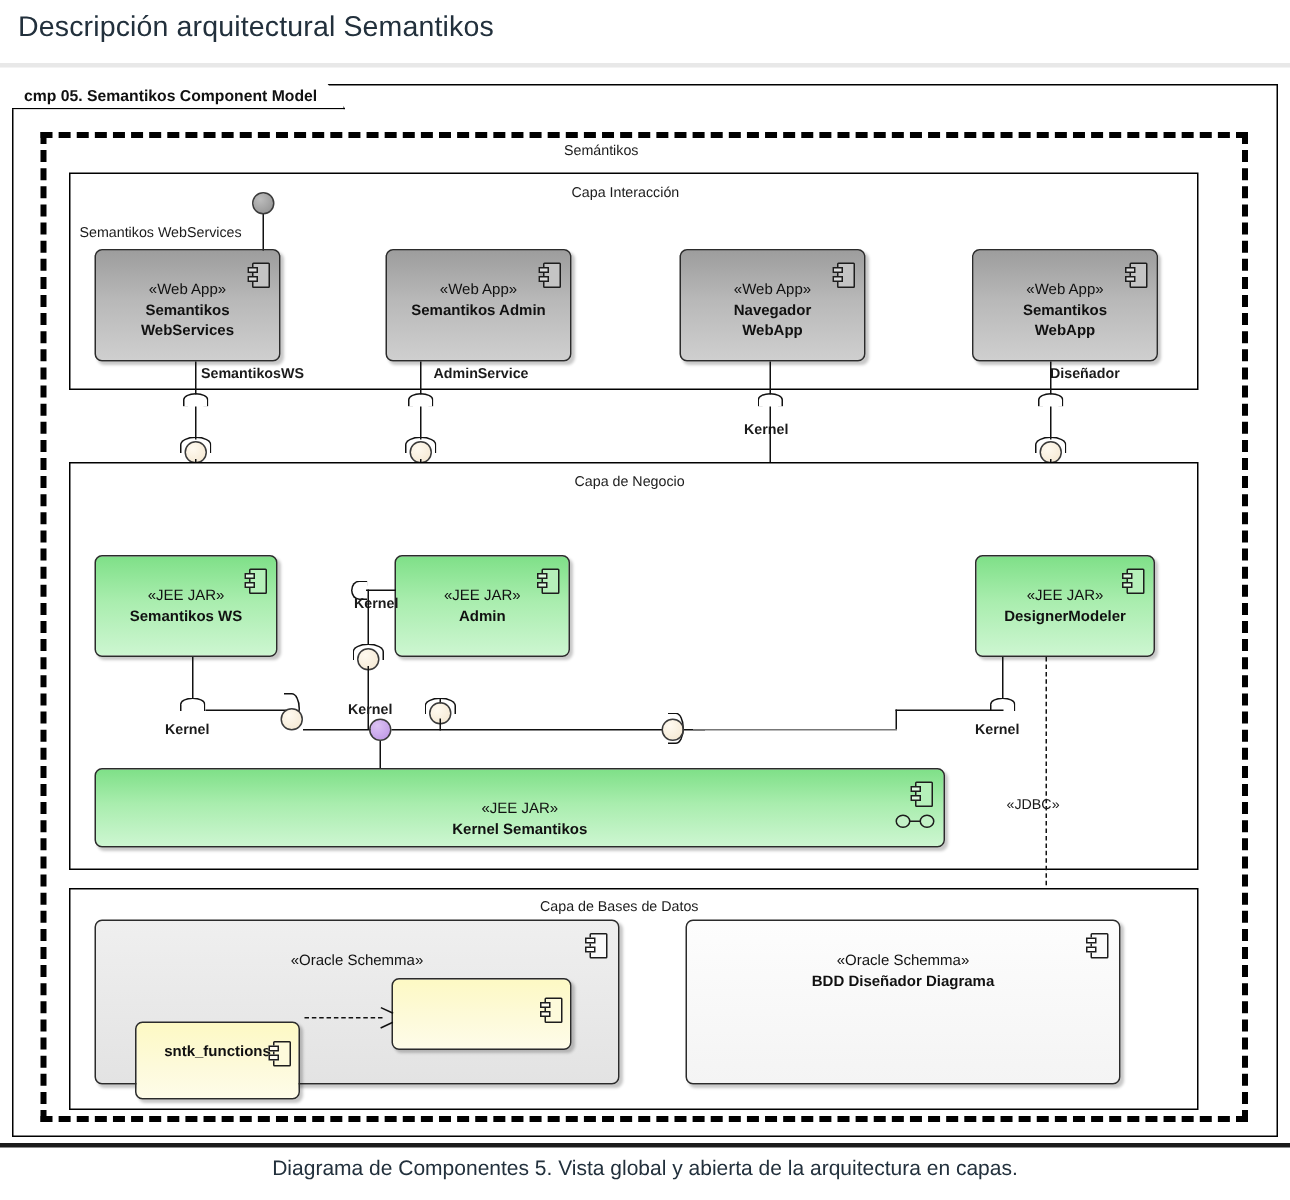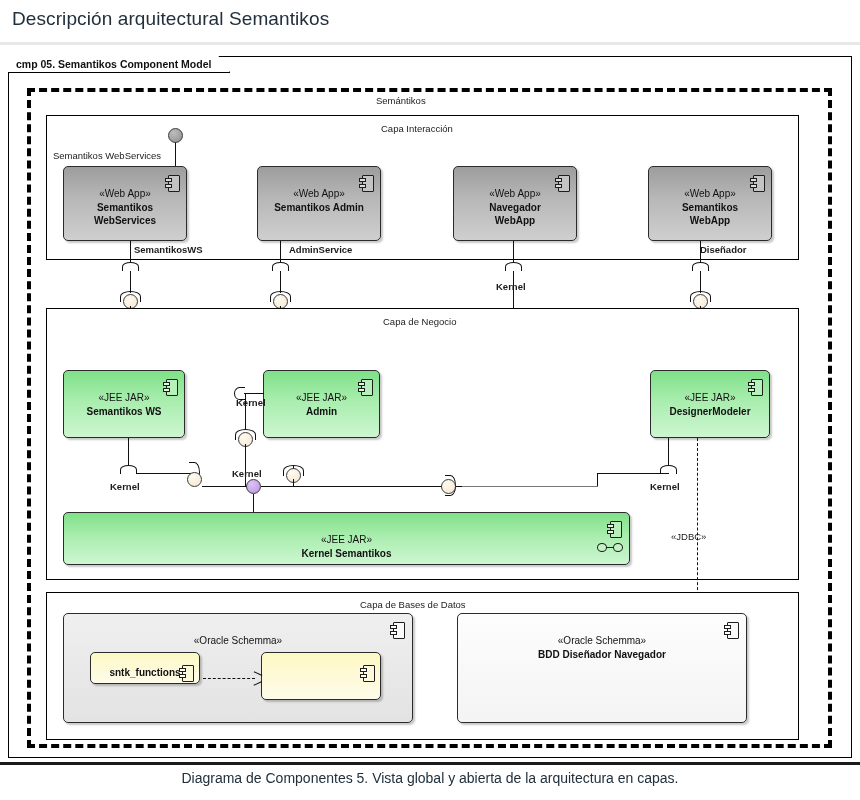--- a/index.html
+++ b/index.html
@@ -308,21 +308,21 @@
     <div class="ctext">
       <div class="stereo">«Oracle Schemma»</div>
     </div>
     <div class="cicon on-white" style="right:9px;top:8px;">
       <div class="body"></div>
         <div class="tab t1"></div>
         <div class="tab t2"></div>
     </div>
   </div>
 
-  <div class="comp comp-yellow" style="left:90px;top:652px;width:110px;height:32px;padding-left:40px;">
+  <div class="comp comp-yellow" style="left:90px;top:681px;width:110px;height:52px;padding-left:40px;">
     <div class="ctext" style="padding-top:13px;">
       <div class="cname">sntk_functions</div>
     </div>
     <div class="cicon on-yellow" style="right:7px;top:12px;">
       <div class="body"></div>
         <div class="tab t1"></div>
         <div class="tab t2"></div>
     </div>
   </div>
 
@@ -333,21 +333,21 @@
         <div class="tab t2"></div>
     </div>
   </div>
 
   <div class="dashh" style="left:203px;top:678px;width:52px;"></div>
   <div class="arrowright" style="left:262px;top:678px;"></div>
 
   <div class="comp comp-white" style="left:457px;top:613px;width:290px;height:110px;">
     <div class="ctext">
       <div class="stereo">«Oracle Schemma»</div>
-      <div class="cname">BDD Diseñador Navegador</div>
+      <div class="cname">BDD Diseñador Diagrama</div>
     </div>
     <div class="cicon on-white" style="right:9px;top:8px;">
       <div class="body"></div>
         <div class="tab t1"></div>
         <div class="tab t2"></div>
     </div>
   </div>
 
   <div class="cap-rule"></div>
   <div class="caption">Diagrama de Componentes 5. Vista global y abierta de la arquitectura en capas.</div>

